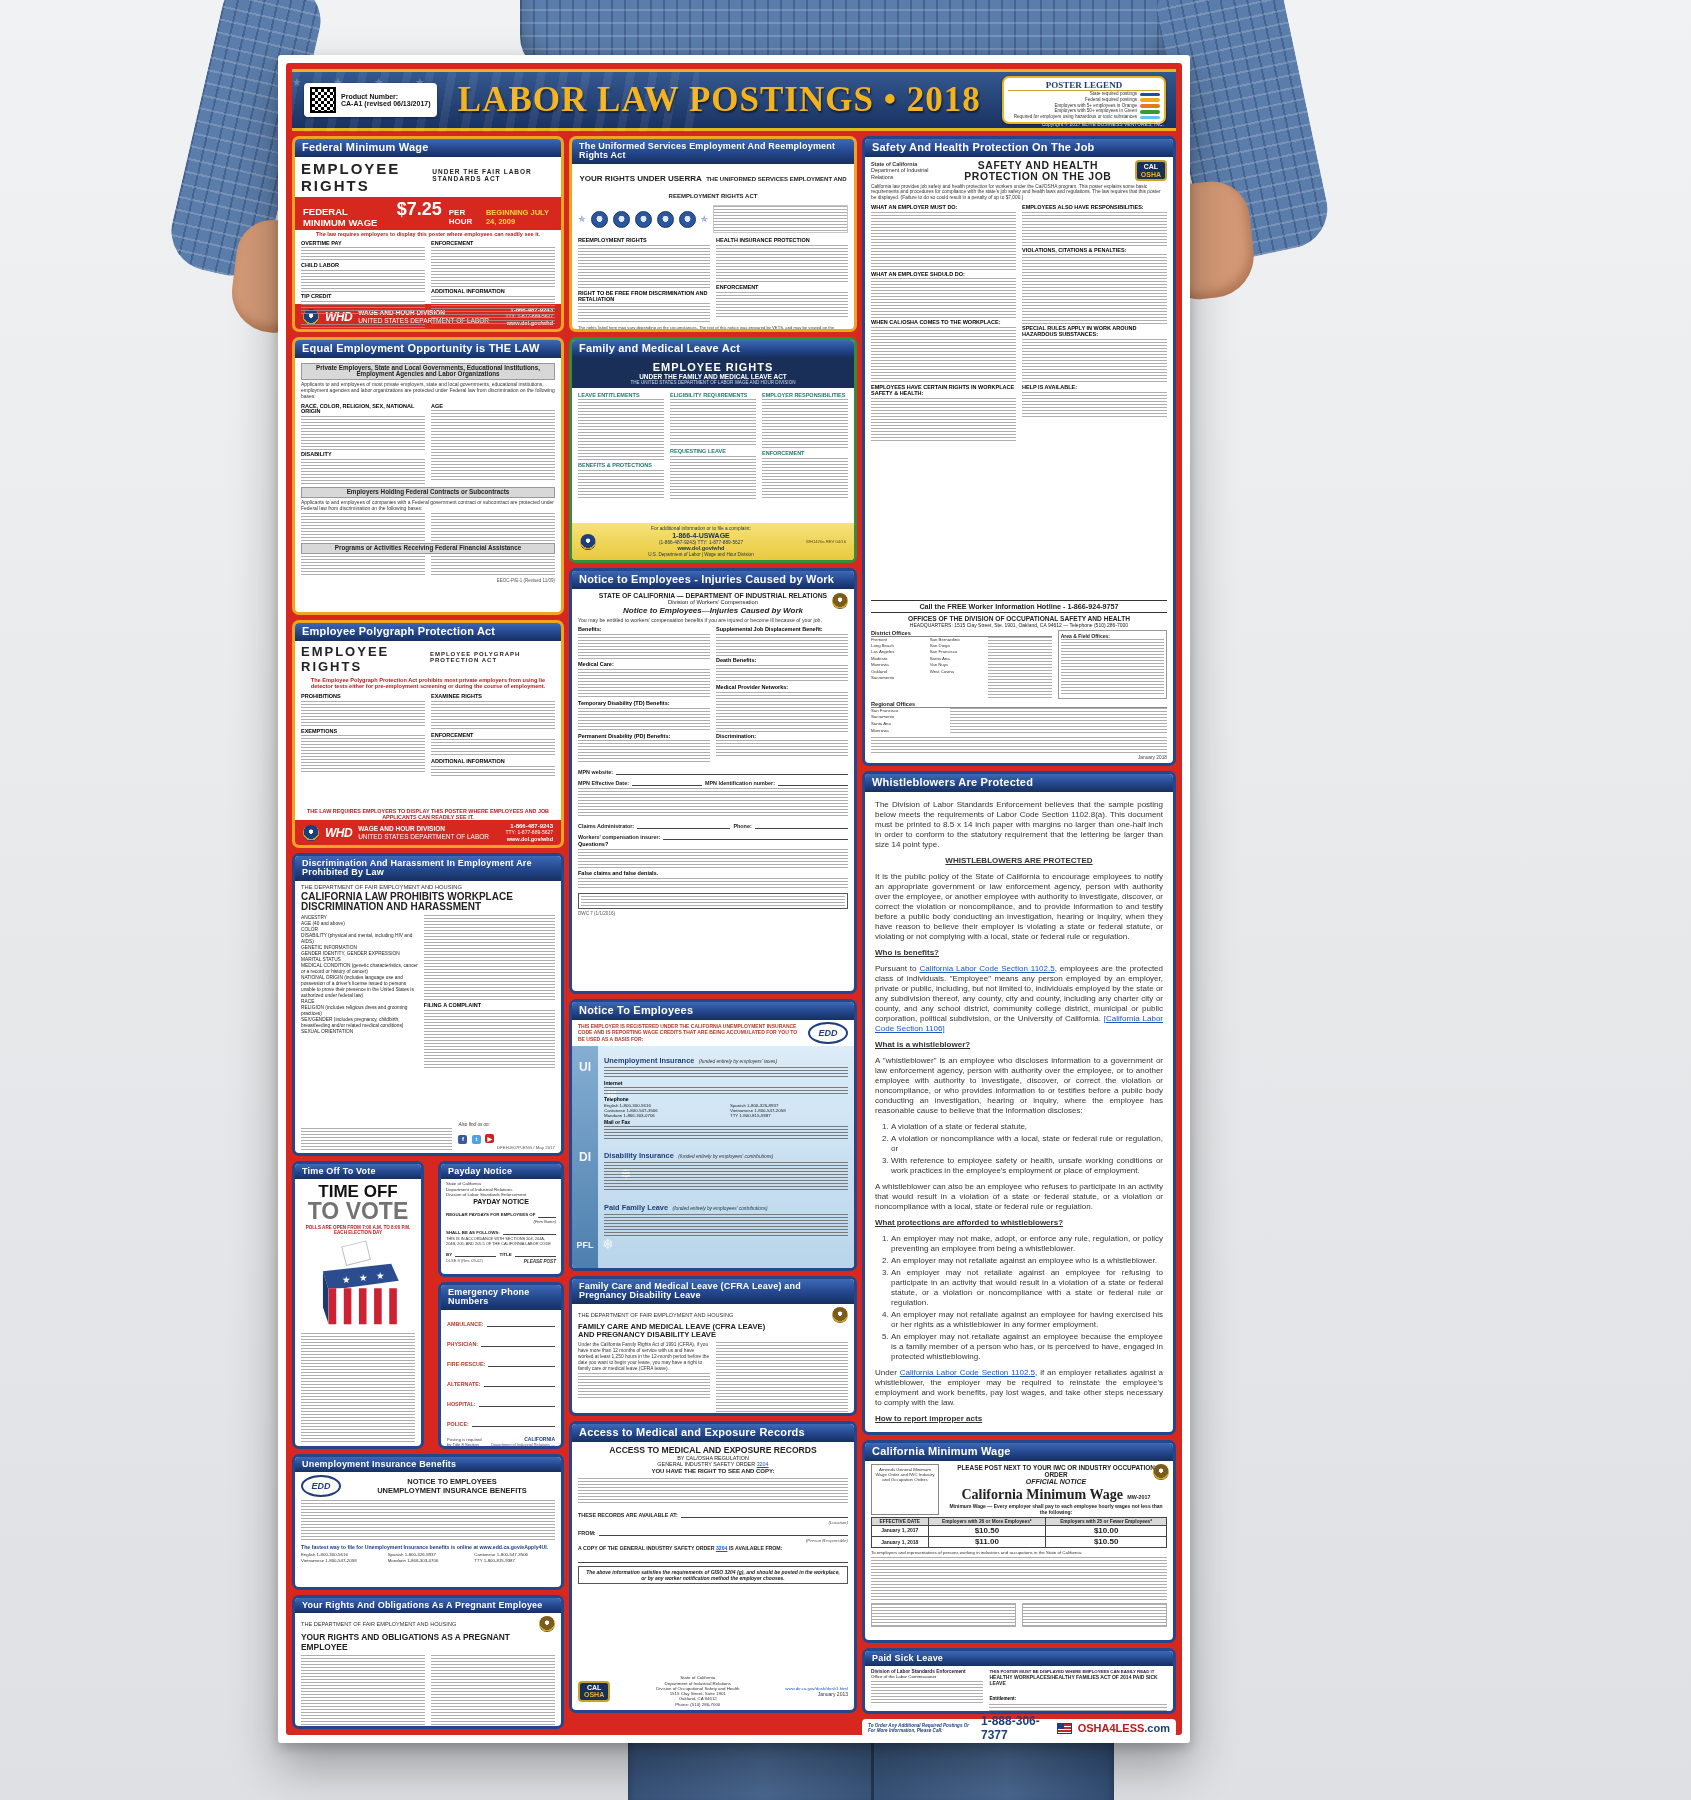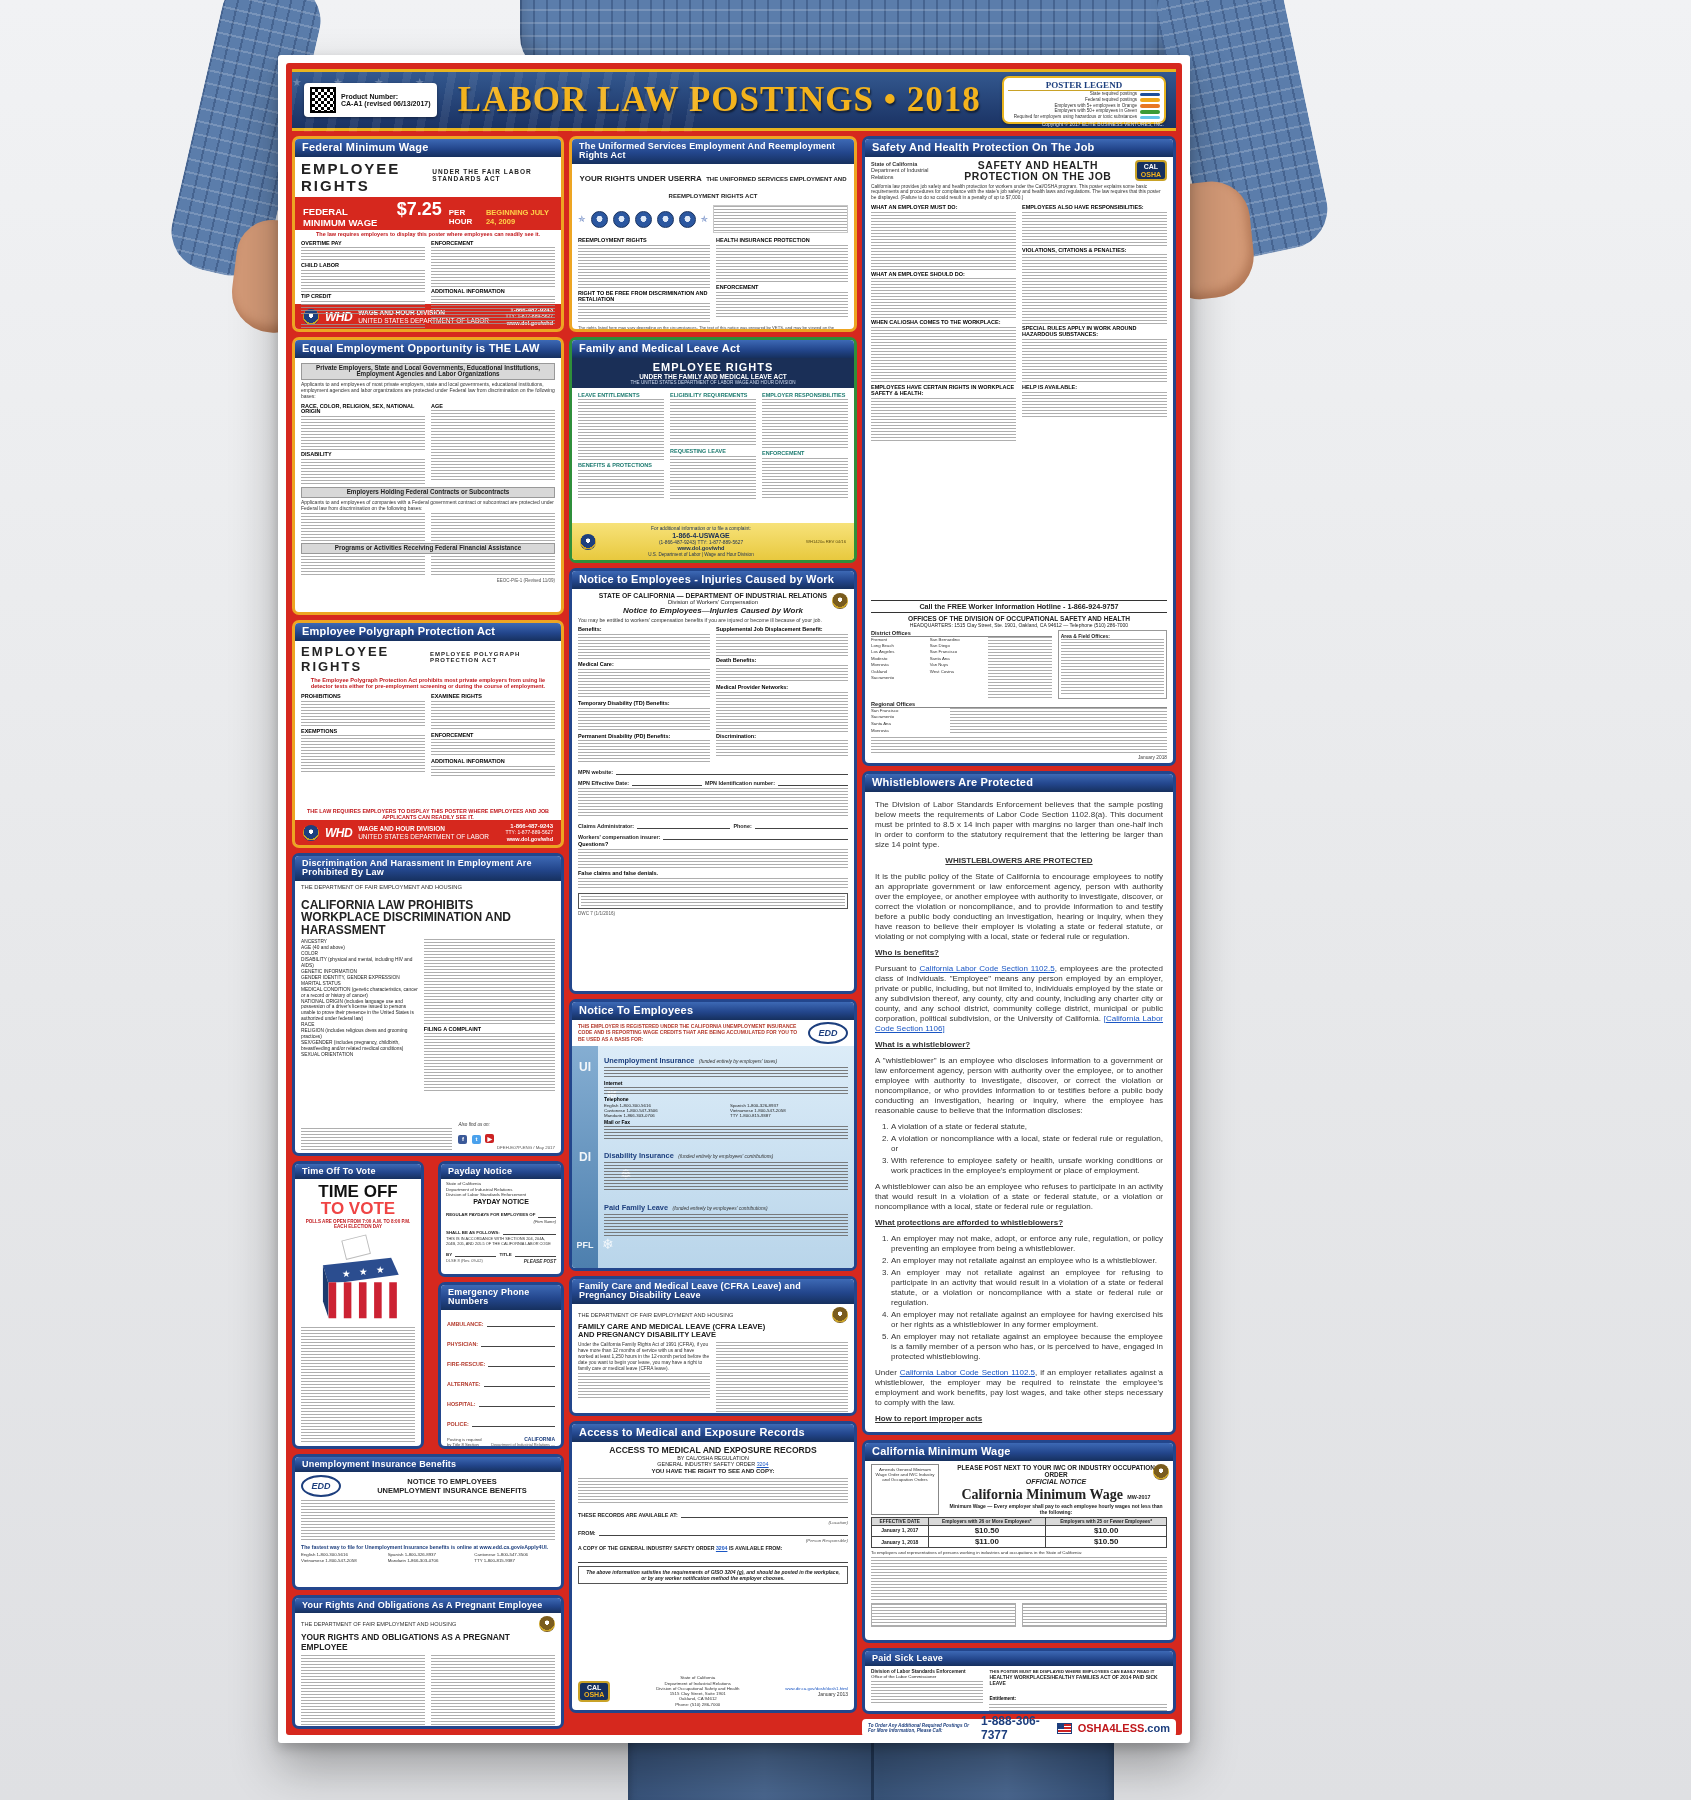--- a/index.html
+++ b/index.html
@@ -247,21 +247,21 @@
                 <span style="display:block;font-size:5px">TTY: 1-877-889-5627</span>
                 <span style="display:block;font-size:5.5px;font-weight:bold">www.dol.gov/whd</span>
               </span>
             </div>
           </section>
 
           <section class="sec" style="height:303px">
             <div class="bar sm">Discrimination And Harassment In Employment Are Prohibited By Law</div>
             <div class="pad" style="flex:1;min-height:0;display:flex;flex-direction:column">
               <div style="font-size:5.8px;color:#333">THE DEPARTMENT OF FAIR EMPLOYMENT AND HOUSING</div>
-              <div style="font-size:12px;font-weight:bold;color:#222;line-height:1.05;margin:9px 0 2px">CALIFORNIA LAW PROHIBITS WORKPLACE DISCRIMINATION AND HARASSMENT</div>
+              <div style="font-size:10px;font-weight:bold;color:#222;line-height:1.05;margin:2px 0 2px">CALIFORNIA LAW PROHIBITS WORKPLACE DISCRIMINATION AND HARASSMENT</div>
               <div class="cols2" style="flex:1;min-height:0">
                 <div style="width:46%;font-size:4.8px;line-height:1.25;color:#222">
                   <div>ANCESTRY</div>
                   <div>AGE (40 and above)</div>
                   <div>COLOR</div>
                   <div>DISABILITY (physical and mental, including HIV and AIDS)</div>
                   <div>GENETIC INFORMATION</div>
                   <div>GENDER IDENTITY, GENDER EXPRESSION</div>
                   <div>MARITAL STATUS</div>
                   <div>MEDICAL CONDITION (genetic characteristics, cancer or a record or history of cancer)</div>
@@ -288,21 +288,21 @@
                 </div>
               </div>
             </div>
           </section>
 
           <div style="display:flex;gap:14px;height:288px;flex:none">
             <section class="sec" style="width:132px;height:288px">
               <div class="bar sm">Time Off To Vote</div>
               <div style="padding:4px 6px;text-align:center">
                 <div style="font-size:17px;font-weight:900;color:#111;line-height:1">TIME OFF</div>
-                <div style="font-size:17px;font-weight:900;color:#ef4444;line-height:1">TO VOTE</div>
+                <div style="font-size:23px;font-weight:900;color:#737373;line-height:1">TO VOTE</div>
                 <div style="font-size:4.6px;font-weight:bold;color:#c0181c;margin-top:2px">POLLS ARE OPEN FROM 7:00 A.M. TO 8:00 P.M. EACH ELECTION DAY</div>
               </div>
               <svg viewBox="0 0 90 95" style="width:86px;height:90px;margin:0 auto">
                 <rect x="30" y="5" width="26" height="20" fill="#fff" stroke="#bcbcbc" transform="rotate(-14 43 15)"></rect>
                 <polygon points="8,34 80,26 88,44 14,54" fill="#2b4d8f"></polygon>
                 <polygon points="8,34 14,54 14,90 8,72" fill="#1d3a6e"></polygon>
                 <rect x="14" y="52" width="74" height="38" fill="#fff"></rect>
                 <rect x="14" y="52" width="8" height="38" fill="#cc2233"></rect>
                   <rect x="30" y="52" width="8" height="38" fill="#cc2233"></rect>
                   <rect x="46" y="52" width="8" height="38" fill="#cc2233"></rect>

